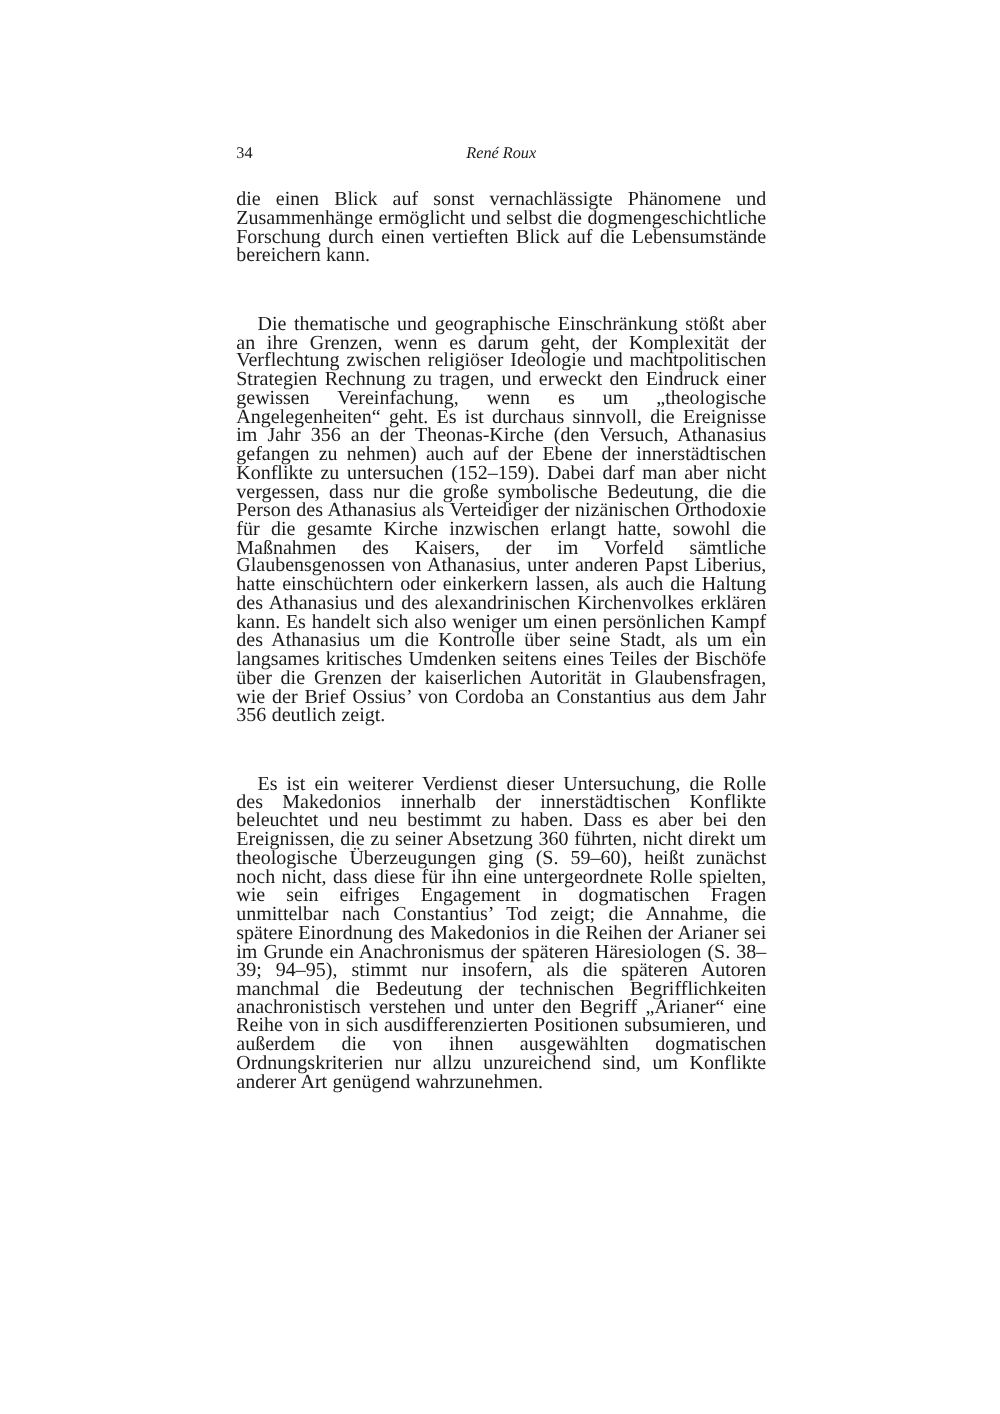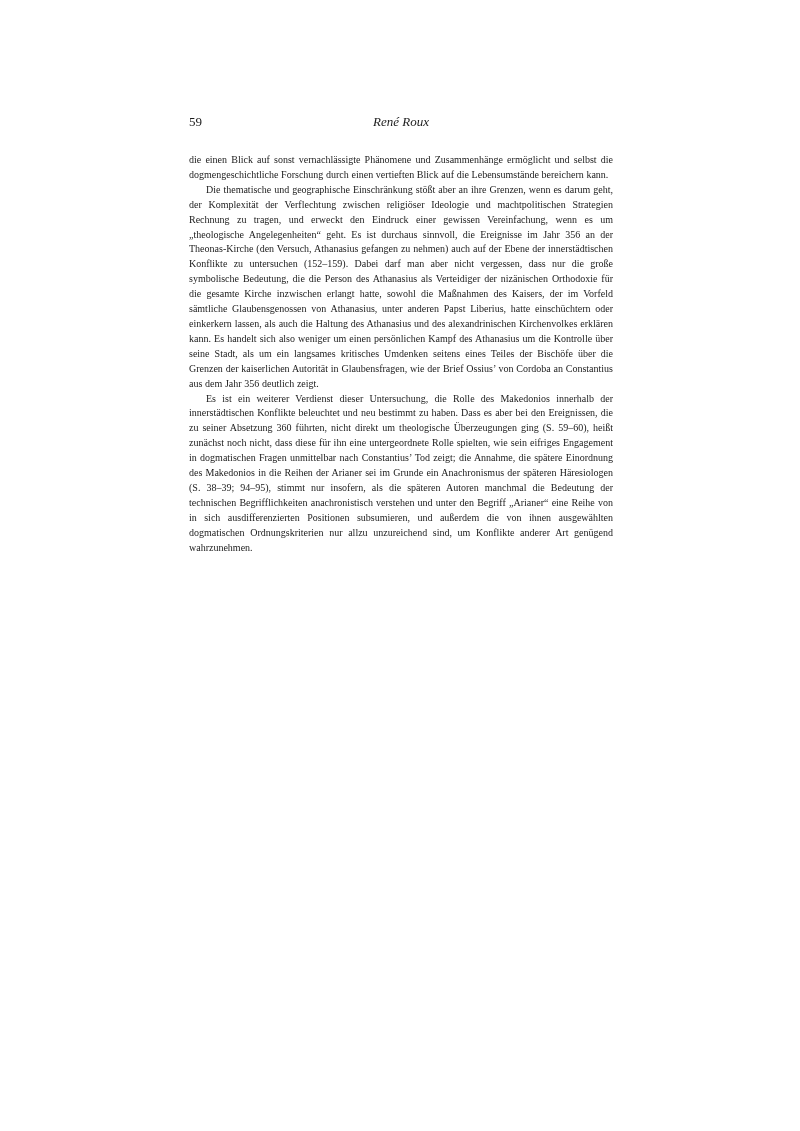--- a/index.html
+++ b/index.html
@@ -42,39 +42,40 @@
     top: 0;
   }
 
   .running-header {
     display: block;
     text-align: center;
     font-style: italic;
   }
 
   .page-body p {
-    font-size: 10px;
+    font-size: 16px;
     line-height: 14.9px;
     text-align: justify;
     hyphens: auto;
     -webkit-hyphens: auto;
     word-spacing: 0.02em;
   }
 
   .page-body p.indent {
     text-indent: 17px;
+    margin-top: 40px;
   }
 </style>
 </head>
 <body>
 
 <div class="page">
   <div class="page-content">
     <div class="page-header">
-      <span class="page-number">59</span>
+      <span class="page-number">34</span>
       <span class="running-header">René Roux</span>
     </div>
     <div class="page-body">
         <p class="" lang="de">die einen Blick auf sonst vernachlässigte Phänomene und Zusammenhänge ermöglicht und selbst die dogmengeschichtliche Forschung durch einen vertieften Blick auf die Lebensumstände bereichern kann.</p>
         <p class="indent" lang="de">Die thematische und geographische Einschränkung stößt aber an ihre Grenzen, wenn es darum geht, der Komplexität der Verflechtung zwischen religiöser Ideologie und machtpolitischen Strategien Rechnung zu tragen, und erweckt den Eindruck einer gewissen Vereinfachung, wenn es um „theologische Angelegenheiten“ geht. Es ist durchaus sinnvoll, die Ereignisse im Jahr 356 an der Theonas-Kirche (den Versuch, Athanasius gefangen zu nehmen) auch auf der Ebene der innerstädtischen Konflikte zu untersuchen (152–159). Dabei darf man aber nicht vergessen, dass nur die große symbolische Bedeutung, die die Person des Athanasius als Verteidiger der nizänischen Orthodoxie für die gesamte Kirche inzwischen erlangt hatte, sowohl die Maßnahmen des Kaisers, der im Vorfeld sämtliche Glaubensgenossen von Athanasius, unter anderen Papst Liberius, hatte einschüchtern oder einkerkern lassen, als auch die Haltung des Athanasius und des alexandrinischen Kirchenvolkes erklären kann. Es handelt sich also weniger um einen persönlichen Kampf des Athanasius um die Kontrolle über seine Stadt, als um ein langsames kritisches Umdenken seitens eines Teiles der Bischöfe über die Grenzen der kaiserlichen Autorität in Glaubensfragen, wie der Brief Ossius’ von Cordoba an Constantius aus dem Jahr 356 deutlich zeigt.</p>
         <p class="indent" lang="de">Es ist ein weiterer Verdienst dieser Untersuchung, die Rolle des Makedonios innerhalb der innerstädtischen Konflikte beleuchtet und neu bestimmt zu haben. Dass es aber bei den Ereignissen, die zu seiner Absetzung 360 führten, nicht direkt um theologische Überzeugungen ging (S. 59–60), heißt zunächst noch nicht, dass diese für ihn eine untergeordnete Rolle spielten, wie sein eifriges Engagement in dogmatischen Fragen unmittelbar nach Constantius’ Tod zeigt; die Annahme, die spätere Einordnung des Makedonios in die Reihen der Arianer sei im Grunde ein Anachronismus der späteren Häresiologen (S. 38–39; 94–95), stimmt nur insofern, als die späteren Autoren manchmal die Bedeutung der technischen Begrifflichkeiten anachronistisch verstehen und unter den Begriff „Arianer“ eine Reihe von in sich ausdifferenzierten Positionen subsumieren, und außerdem die von ihnen ausgewählten dogmatischen Ordnungskriterien nur allzu unzureichend sind, um Konflikte anderer Art genügend wahrzunehmen.</p>
       </div>
   </div>
 </div>
 

